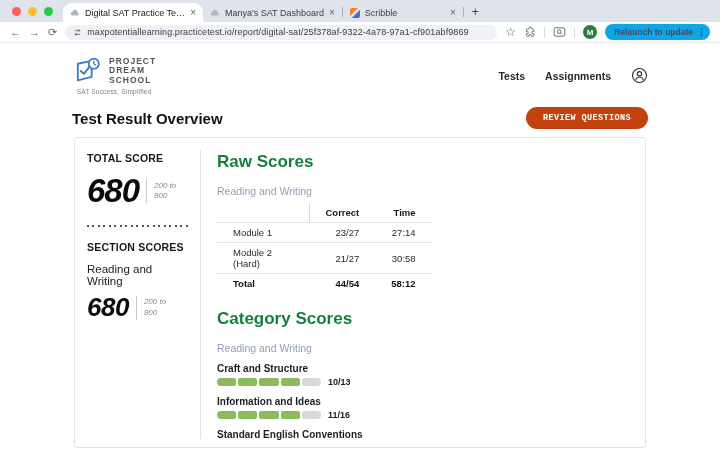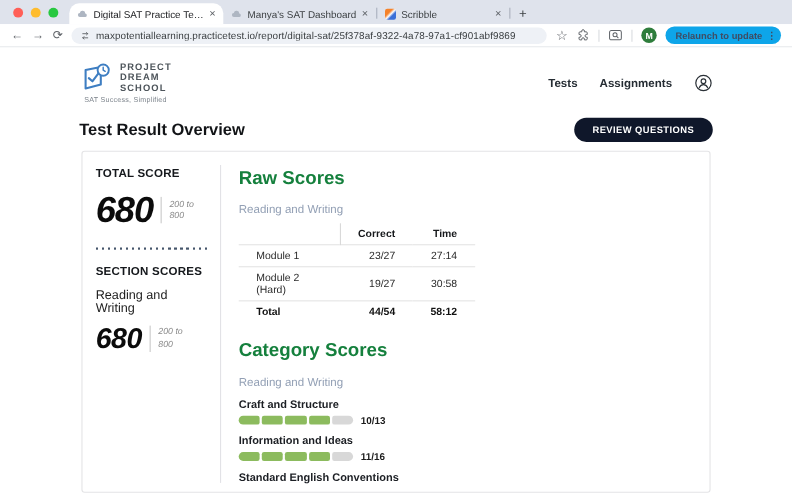--- a/index.html
+++ b/index.html
@@ -45,22 +45,22 @@
   .logo { text-align:center; }
   .logo-row { display:flex; align-items:center; gap:5px; }
   .logo-text { text-align:left; font-size:8.5px; font-weight:bold; letter-spacing:1px;
     color:#4e555b; line-height:1.12; }
   .tagline { font-size:6.5px; color:#7d848c; margin-top:2px; letter-spacing:.2px; }
   .main-nav { display:flex; align-items:center; gap:20px; }
   .nav-link { font-size:10.5px; font-weight:bold; color:#252c33; cursor:pointer; }
 
   .title-row { display:flex; justify-content:space-between; align-items:center; margin:12px 72px 0; }
   .page-title { font-size:15px; font-weight:bold; color:#121417; }
-  .review-btn { background:#0f172a; color:#fff; border:none; border-radius:12px;
-    font-family:Liberation Sans, sans-serif; font-size:8.5px; font-weight:bold; letter-spacing:.4px;
+  .review-btn { background:#c2410c; color:#fff; border:none; border-radius:12px;
+    font-family:Liberation Mono, monospace; font-size:8.5px; font-weight:bold; letter-spacing:.4px;
     padding:6px 17px; cursor:pointer; }
 
   .card { margin:8px 74px 0; height:311px; border:1px solid #e4e4e6; border-radius:3px;
     display:flex; background:#fff; }
   .card-left { width:126px; flex:0 0 auto; border-right:1px solid #e2e2e6;
     margin:12px 0 8px; padding:2px 10px 0 12px; }
   .card-right { flex:1; padding:14px 18px 0 16px; }
 
   .score-heading { font-size:10.5px; font-weight:bold; color:#15181c; letter-spacing:.2px; }
   .score-row { display:flex; align-items:center; gap:7px; margin-top:8px;font-style:italic; }
@@ -253,21 +253,21 @@
           </tr>
         </thead>
         <tbody>
           <tr>
             <td class="c-label">Module 1</td>
             <td class="c-num">23/27</td>
             <td class="c-time">27:14</td>
           </tr>
           <tr>
             <td class="c-label">Module 2 (Hard)</td>
-            <td class="c-num">19/27</td>
+            <td class="c-num">21/27</td>
             <td class="c-time">30:58</td>
           </tr>
           <tr class="bold">
             <td class="c-label">Total</td>
             <td class="c-num">44/54</td>
             <td class="c-time">58:12</td>
           </tr>
         </tbody>
       </table>
 

